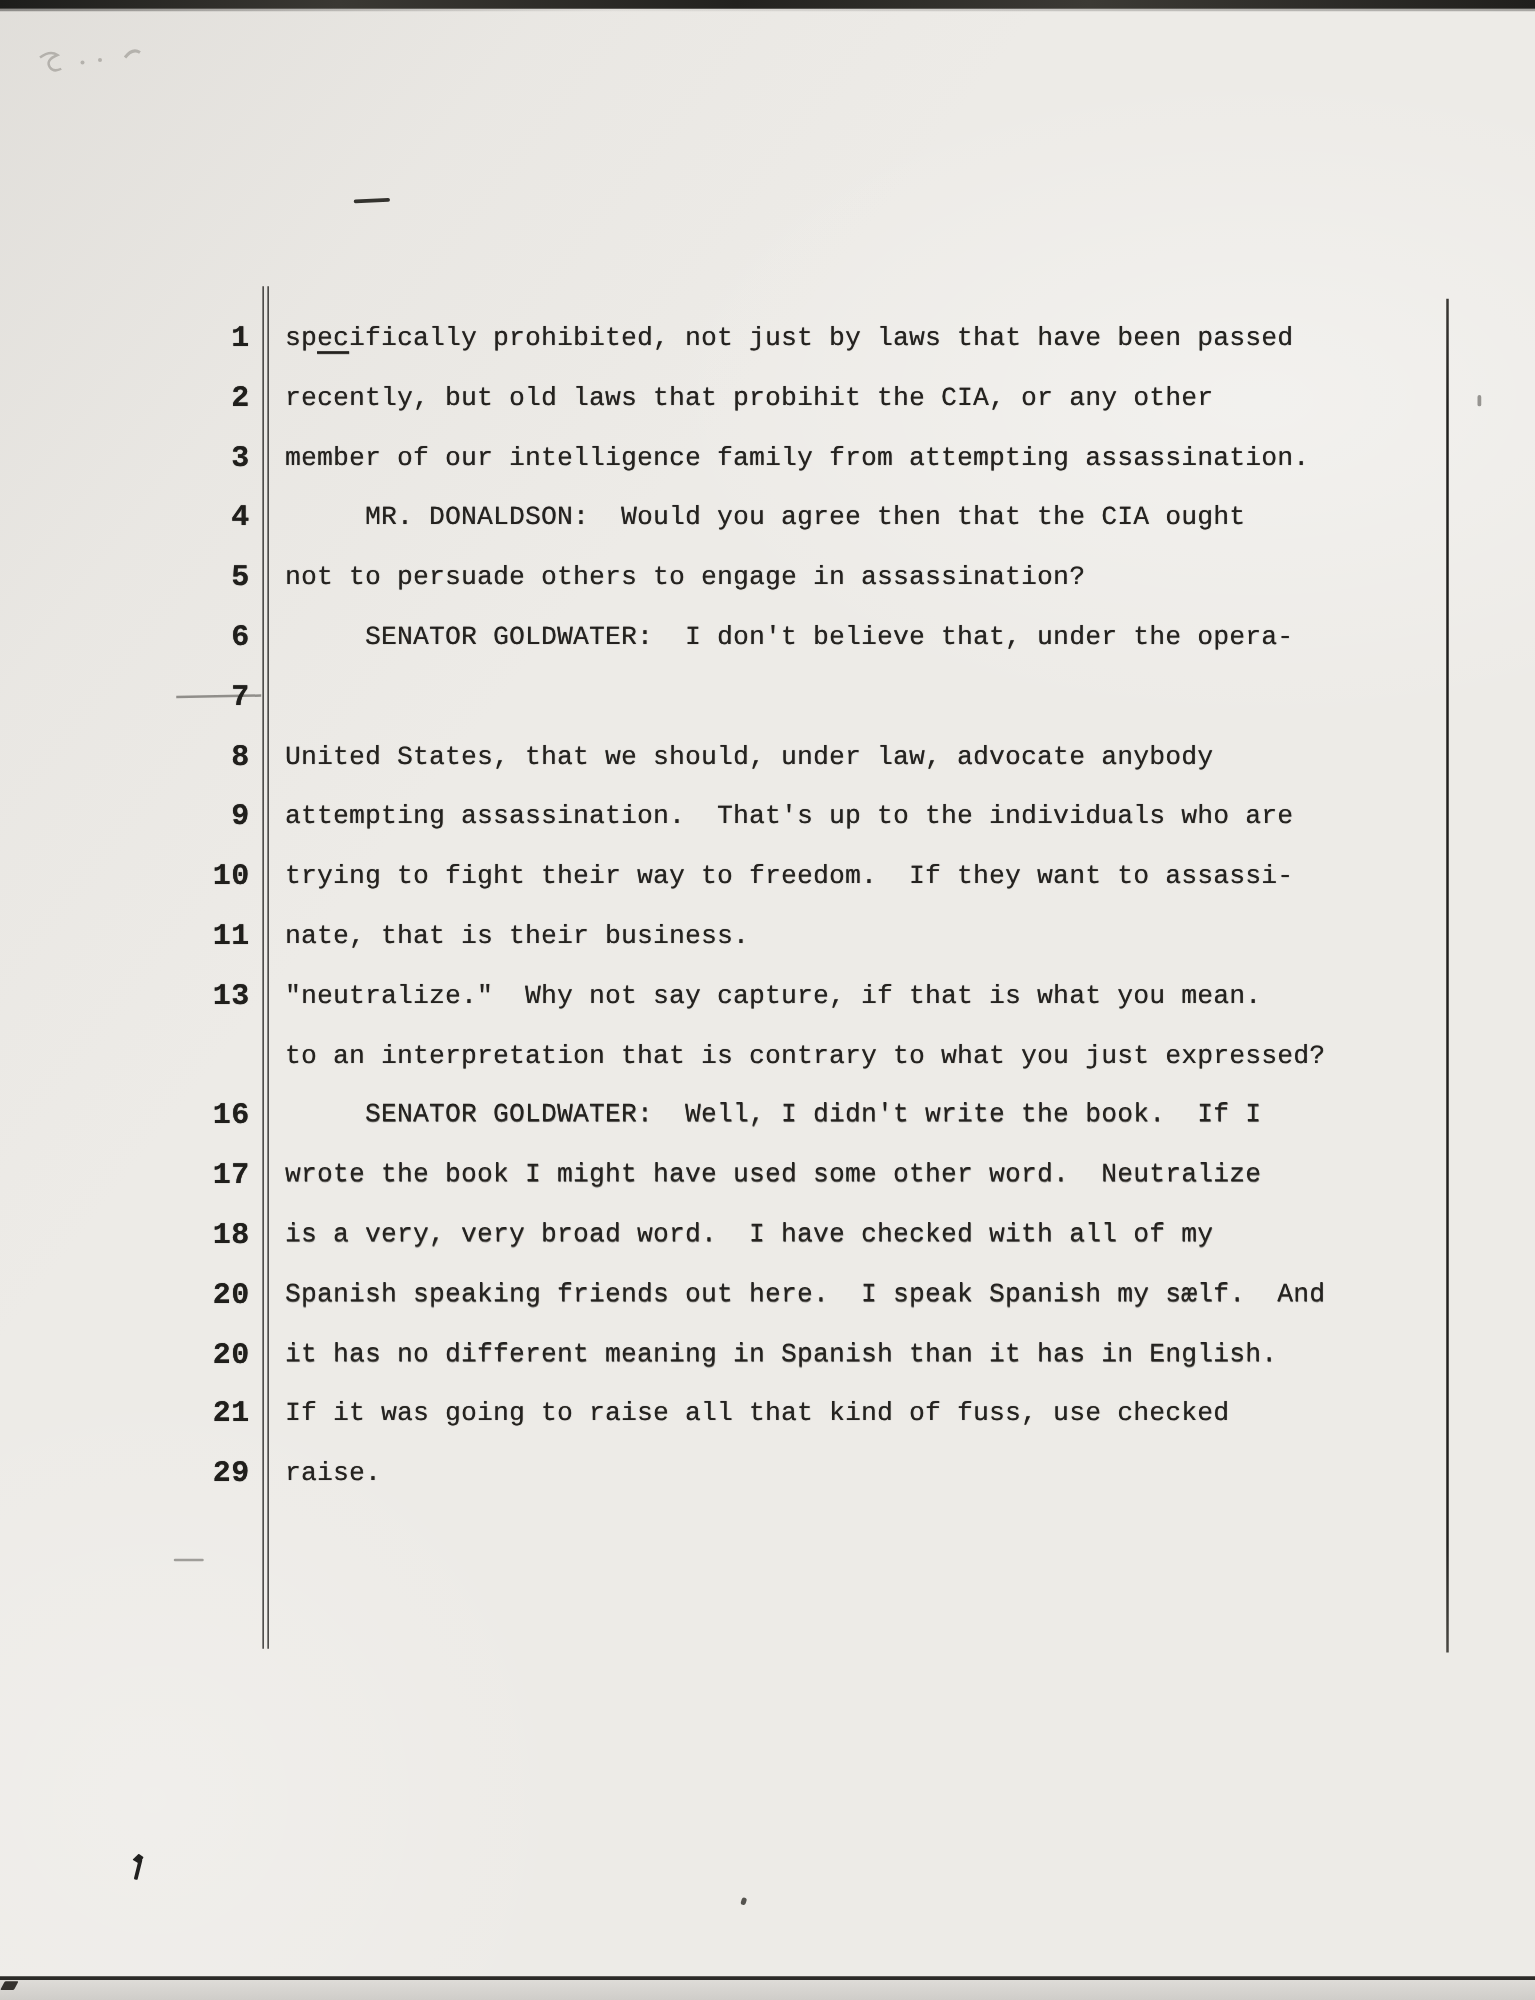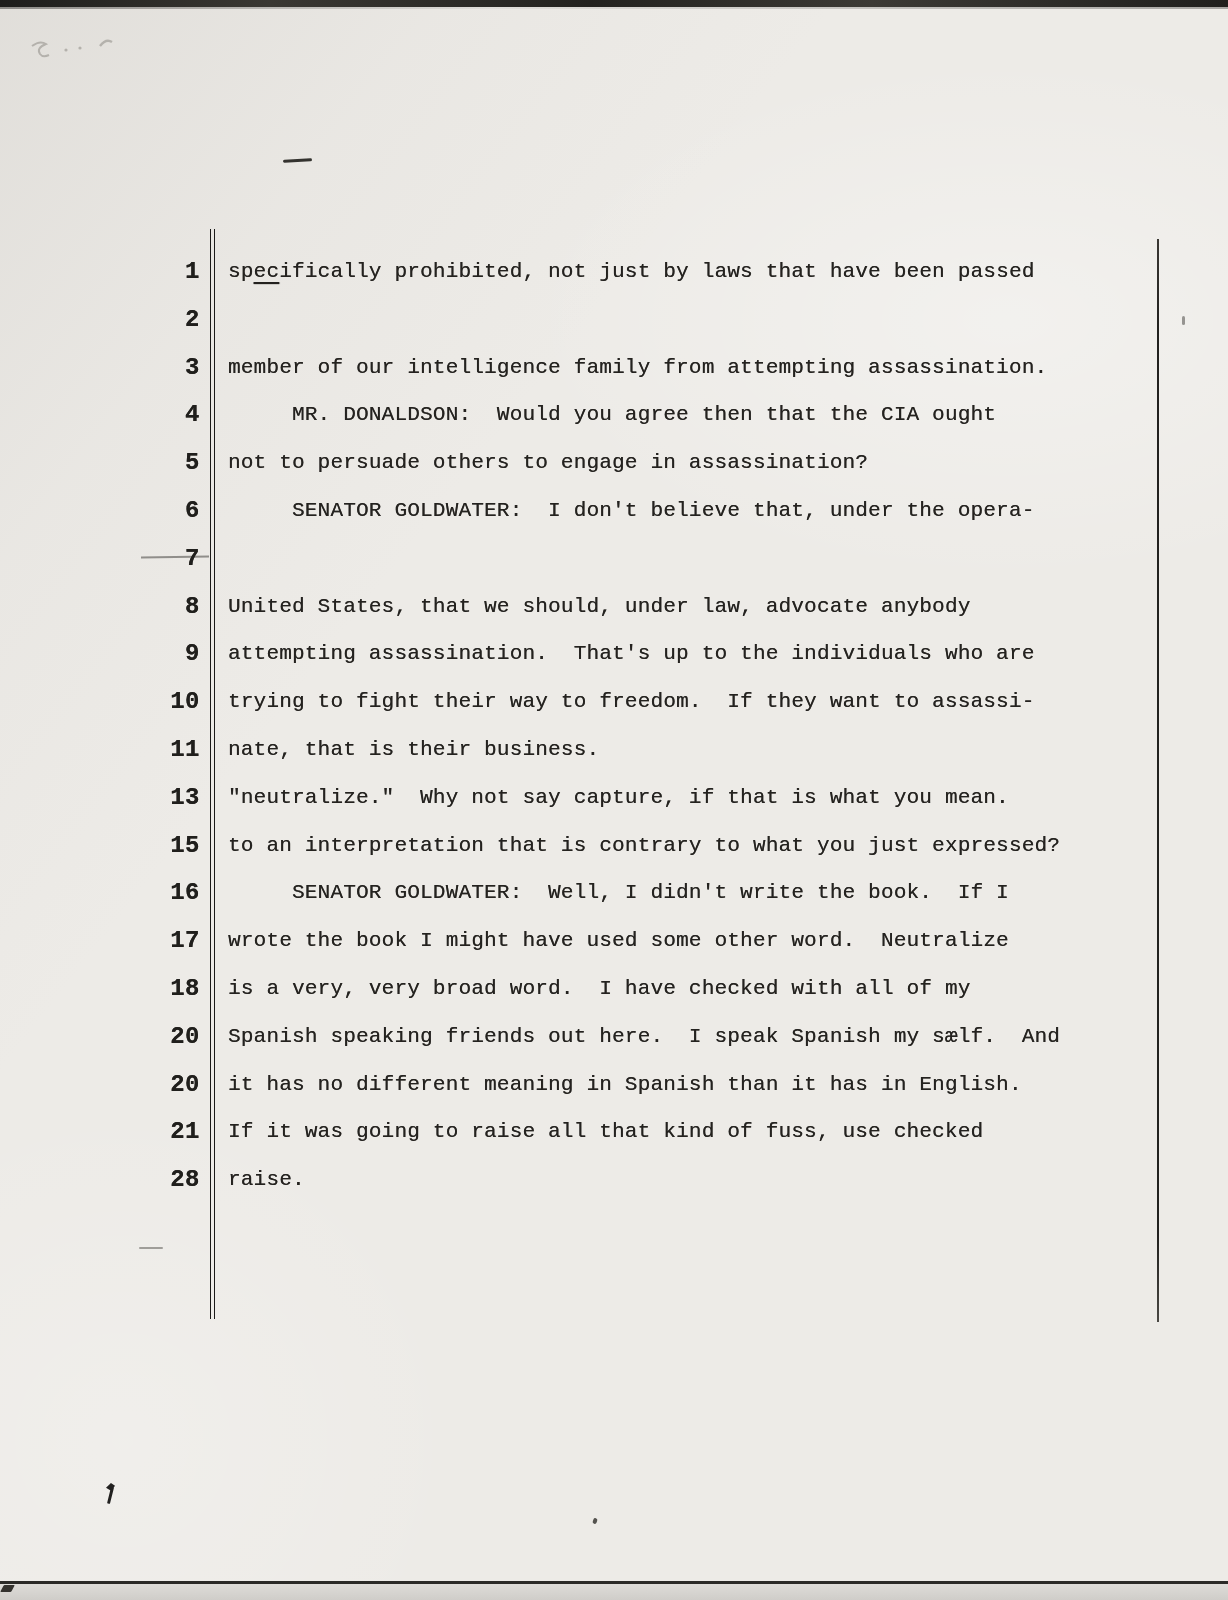--- a/index.html
+++ b/index.html
@@ -123,20 +123,21 @@
   <div class="rule-right"></div>
   <div class="dot-r15"></div>
 
   <div class="content">
     <div class="row">
       <span class="num">1</span>
       <span class="txt"><span>sp</span><span class="u">ec</span><span>ifically prohibited, not just by laws that have been passed</span></span>
     </div>
     <div class="row">
       <span class="num">2</span>
+      <span class="txt">recently, but old laws that probihit the CIA, or any other</span>
     </div>
     <div class="row">
       <span class="num">3</span>
       <span class="txt">member of our intelligence family from attempting assassination.</span>
     </div>
     <div class="row">
       <span class="num">4</span>
       <span class="txt">     MR. DONALDSON:  Would you agree then that the CIA ought</span>
     </div>
     <div class="row">
@@ -164,21 +165,20 @@
     </div>
     <div class="row">
       <span class="num">11</span>
       <span class="txt">nate, that is their business.</span>
     </div>
     <div class="row">
       <span class="num">13</span>
       <span class="txt">"neutralize."  Why not say capture, if that is what you mean.</span>
     </div>
     <div class="row">
-      <span class="num">15</span>
       <span class="txt">to an interpretation that is contrary to what you just expressed?</span>
     </div>
     <div class="row">
       <span class="num">16</span>
       <span class="txt">     SENATOR GOLDWATER:  Well, I didn't write the book.  If I</span>
     </div>
     <div class="row">
       <span class="num">17</span>
       <span class="txt">wrote the book I might have used some other word.  Neutralize</span>
     </div>
@@ -192,21 +192,21 @@
     </div>
     <div class="row">
       <span class="num">20</span>
       <span class="txt">it has no different meaning in Spanish than it has in English.</span>
     </div>
     <div class="row">
       <span class="num">21</span>
       <span class="txt">If it was going to raise all that kind of fuss, use checked</span>
     </div>
     <div class="row">
-      <span class="num">28</span>
+      <span class="num">29</span>
       <span class="txt">raise.</span>
     </div>
   </div>
 
   <div class="flag-mark">
     <div class="head"></div>
       <div class="stem"></div>
   </div>
   <div class="dot-bc"></div>
 

